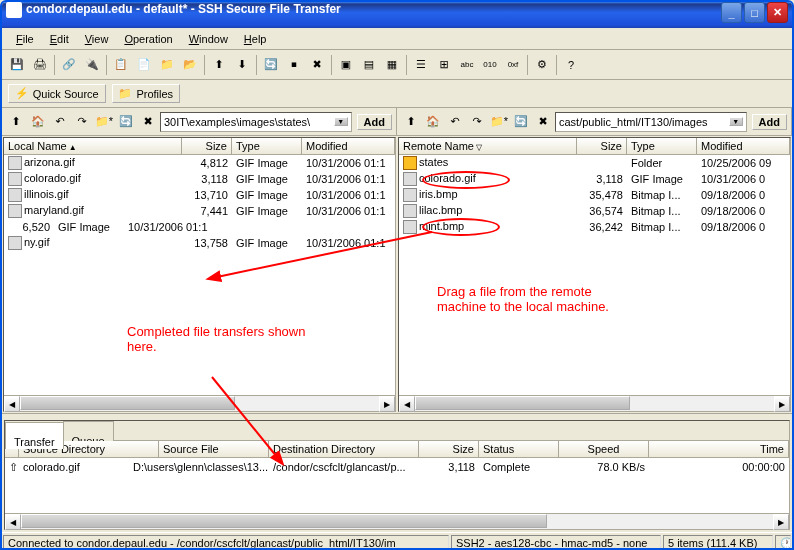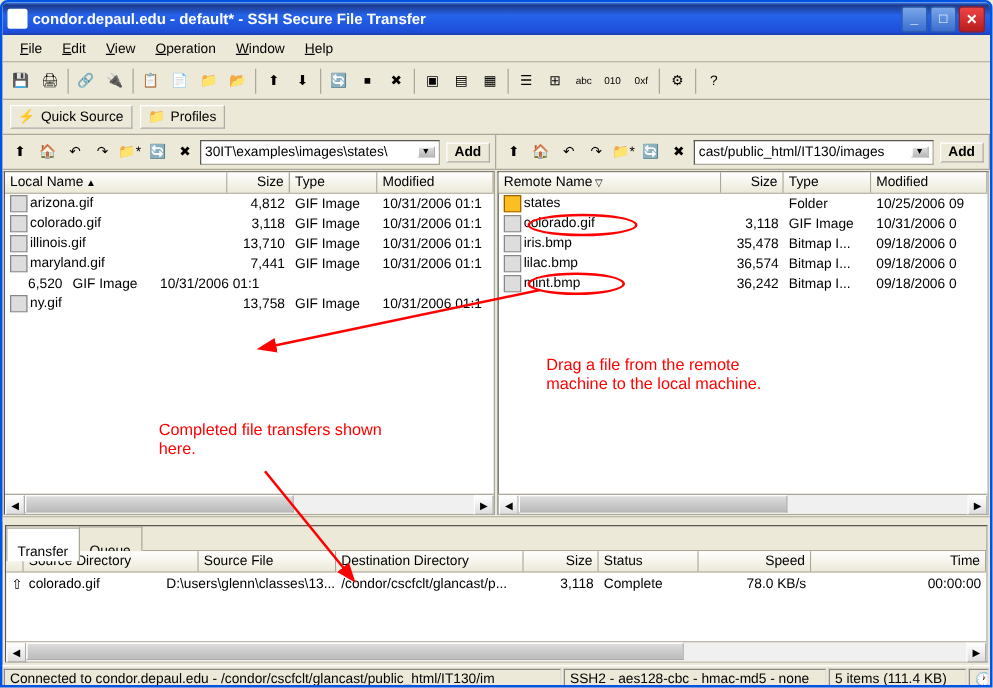--- a/index.html
+++ b/index.html
@@ -1,17 +1,17 @@
 <!DOCTYPE html>
 <html><head>
 <meta charset="utf-8">
 <style>
 * { margin: 0; padding: 0; box-sizing: border-box; font-family: Tahoma, sans-serif; font-size: 11px; }
 body { background: #ece9d8; width: 794px; height: 550px; border: 2px solid #0054e3; border-radius: 6px 6px 0 0; position: relative; overflow: hidden; }
-.titlebar { height: 26px; background: linear-gradient(to bottom, #3b82f6, #1e3a8a 8%, #2563eb 40%, #1d4ed8 90%, #1e40af); display: flex; align-items: center; padding: 0 4px; color: white; }
+.titlebar { height: 26px; background: linear-gradient(to bottom, #3b82f6, #1e3a8a 8%, #2563eb 40%, #1d4ed8 90%, #1e40af); display: flex; align-items: flex-start; padding: 0 4px; color: white; }
 .titlebar-icon { width: 16px; height: 16px; background: #fff; border-radius: 2px; margin-right: 4px;}
 .titlebar-text { flex: 1; font-weight: bold; font-size: 12px; }
 .winbtns { display: flex; gap: 2px; }
 .winbtn { width: 21px; height: 21px; background: linear-gradient(to bottom, #7ba7e8, #3a6dd0); border: 1px solid #2b5fa7; border-radius: 3px; display: flex; align-items: center; justify-content: center; color: white; font-weight: bold; cursor: pointer;}
 .winbtn.close { background: linear-gradient(to bottom, #ef4444, #b91c1c); border-color: #991b1b;}
 .menubar { height: 22px; background: #ece9d8; display: flex; align-items: center; padding: 2px 6px; border-bottom: 1px solid #aca899;}
 .menuitem { padding: 2px 8px; cursor: pointer; }
 .menuitem u { text-decoration: underline; }
 .toolbar { height: 30px; background: #ece9d8; display: flex; align-items: center; padding: 2px 4px; border-bottom: 1px solid #aca899; gap: 1px;}
 .tbtn { width: 22px; height: 22px; display: flex; align-items: center; justify-content: center; cursor: pointer; border: 1px solid transparent;}
@@ -260,21 +260,21 @@
     <div class="tab">Queue</div>
   </div>
   <div class="transfer-list">
     <div class="listhdr">
       <div class="col" style="width:14px"></div>
       <div class="col" style="width:140px">Source Directory</div>
       <div class="col" style="width:110px">Source File</div>
       <div class="col" style="width:150px">Destination Directory</div>
       <div class="col" style="width:60px;text-align:right">Size</div>
       <div class="col" style="width:80px">Status</div>
-      <div class="col" style="width:90px;text-align:right">Speed</div>
+      <div class="col" style="width:90px;text-align:center">Speed</div>
       <div class="col" style="flex:1;text-align:right">Time</div>
     </div>
     <div id="transfer-rows" style="flex:1">
         <div class="row" style="height: 18px;">
           <div class="cell" style="width:14px"><span>⇧</span></div>
           <div class="cell" style="width:110px">colorado.gif</div>
           <div class="cell" style="width:140px">D:\users\glenn\classes\13...</div>
           <div class="cell" style="width:150px">/condor/cscfclt/glancast/p...</div>
           <div class="cell" style="width:60px;text-align:right">3,118</div>
           <div class="cell" style="width:80px">Complete</div>
@@ -304,21 +304,21 @@
 <svg class="arrow-svg" style="left:200px;top:200px;width:240px;height:90px">
   <defs>
       <marker id="ah1" markerWidth="10" markerHeight="10" refX="2" refY="3" orient="auto">
         <path d="M0,0 L0,6 L8,3 z" fill="#f00"></path>
       </marker>
     </defs>
   <line x1="230" y1="30" x2="15" y2="75" stroke="#f00" stroke-width="2" marker-end="url(#ah1)"></line>
 </svg>
 <div class="annotation" style="left:435px;top:282px;white-space:pre">Drag a file from the remote
 machine to the local machine.</div>
-<div class="annotation" style="left:125px;top:334px;white-space:pre">Completed file transfers shown
+<div class="annotation" style="left:125px;top:322px;white-space:pre">Completed file transfers shown
 here.</div>
 <svg class="arrow-svg" style="left:200px;top:370px;width:100px;height:100px">
   <defs>
       <marker id="ah2" markerWidth="10" markerHeight="10" refX="2" refY="3" orient="auto">
         <path d="M0,0 L0,6 L8,3 z" fill="#f00"></path>
       </marker>
     </defs>
   <line x1="10" y1="5" x2="75" y2="85" stroke="#f00" stroke-width="2" marker-end="url(#ah2)"></line>
 </svg>
 

